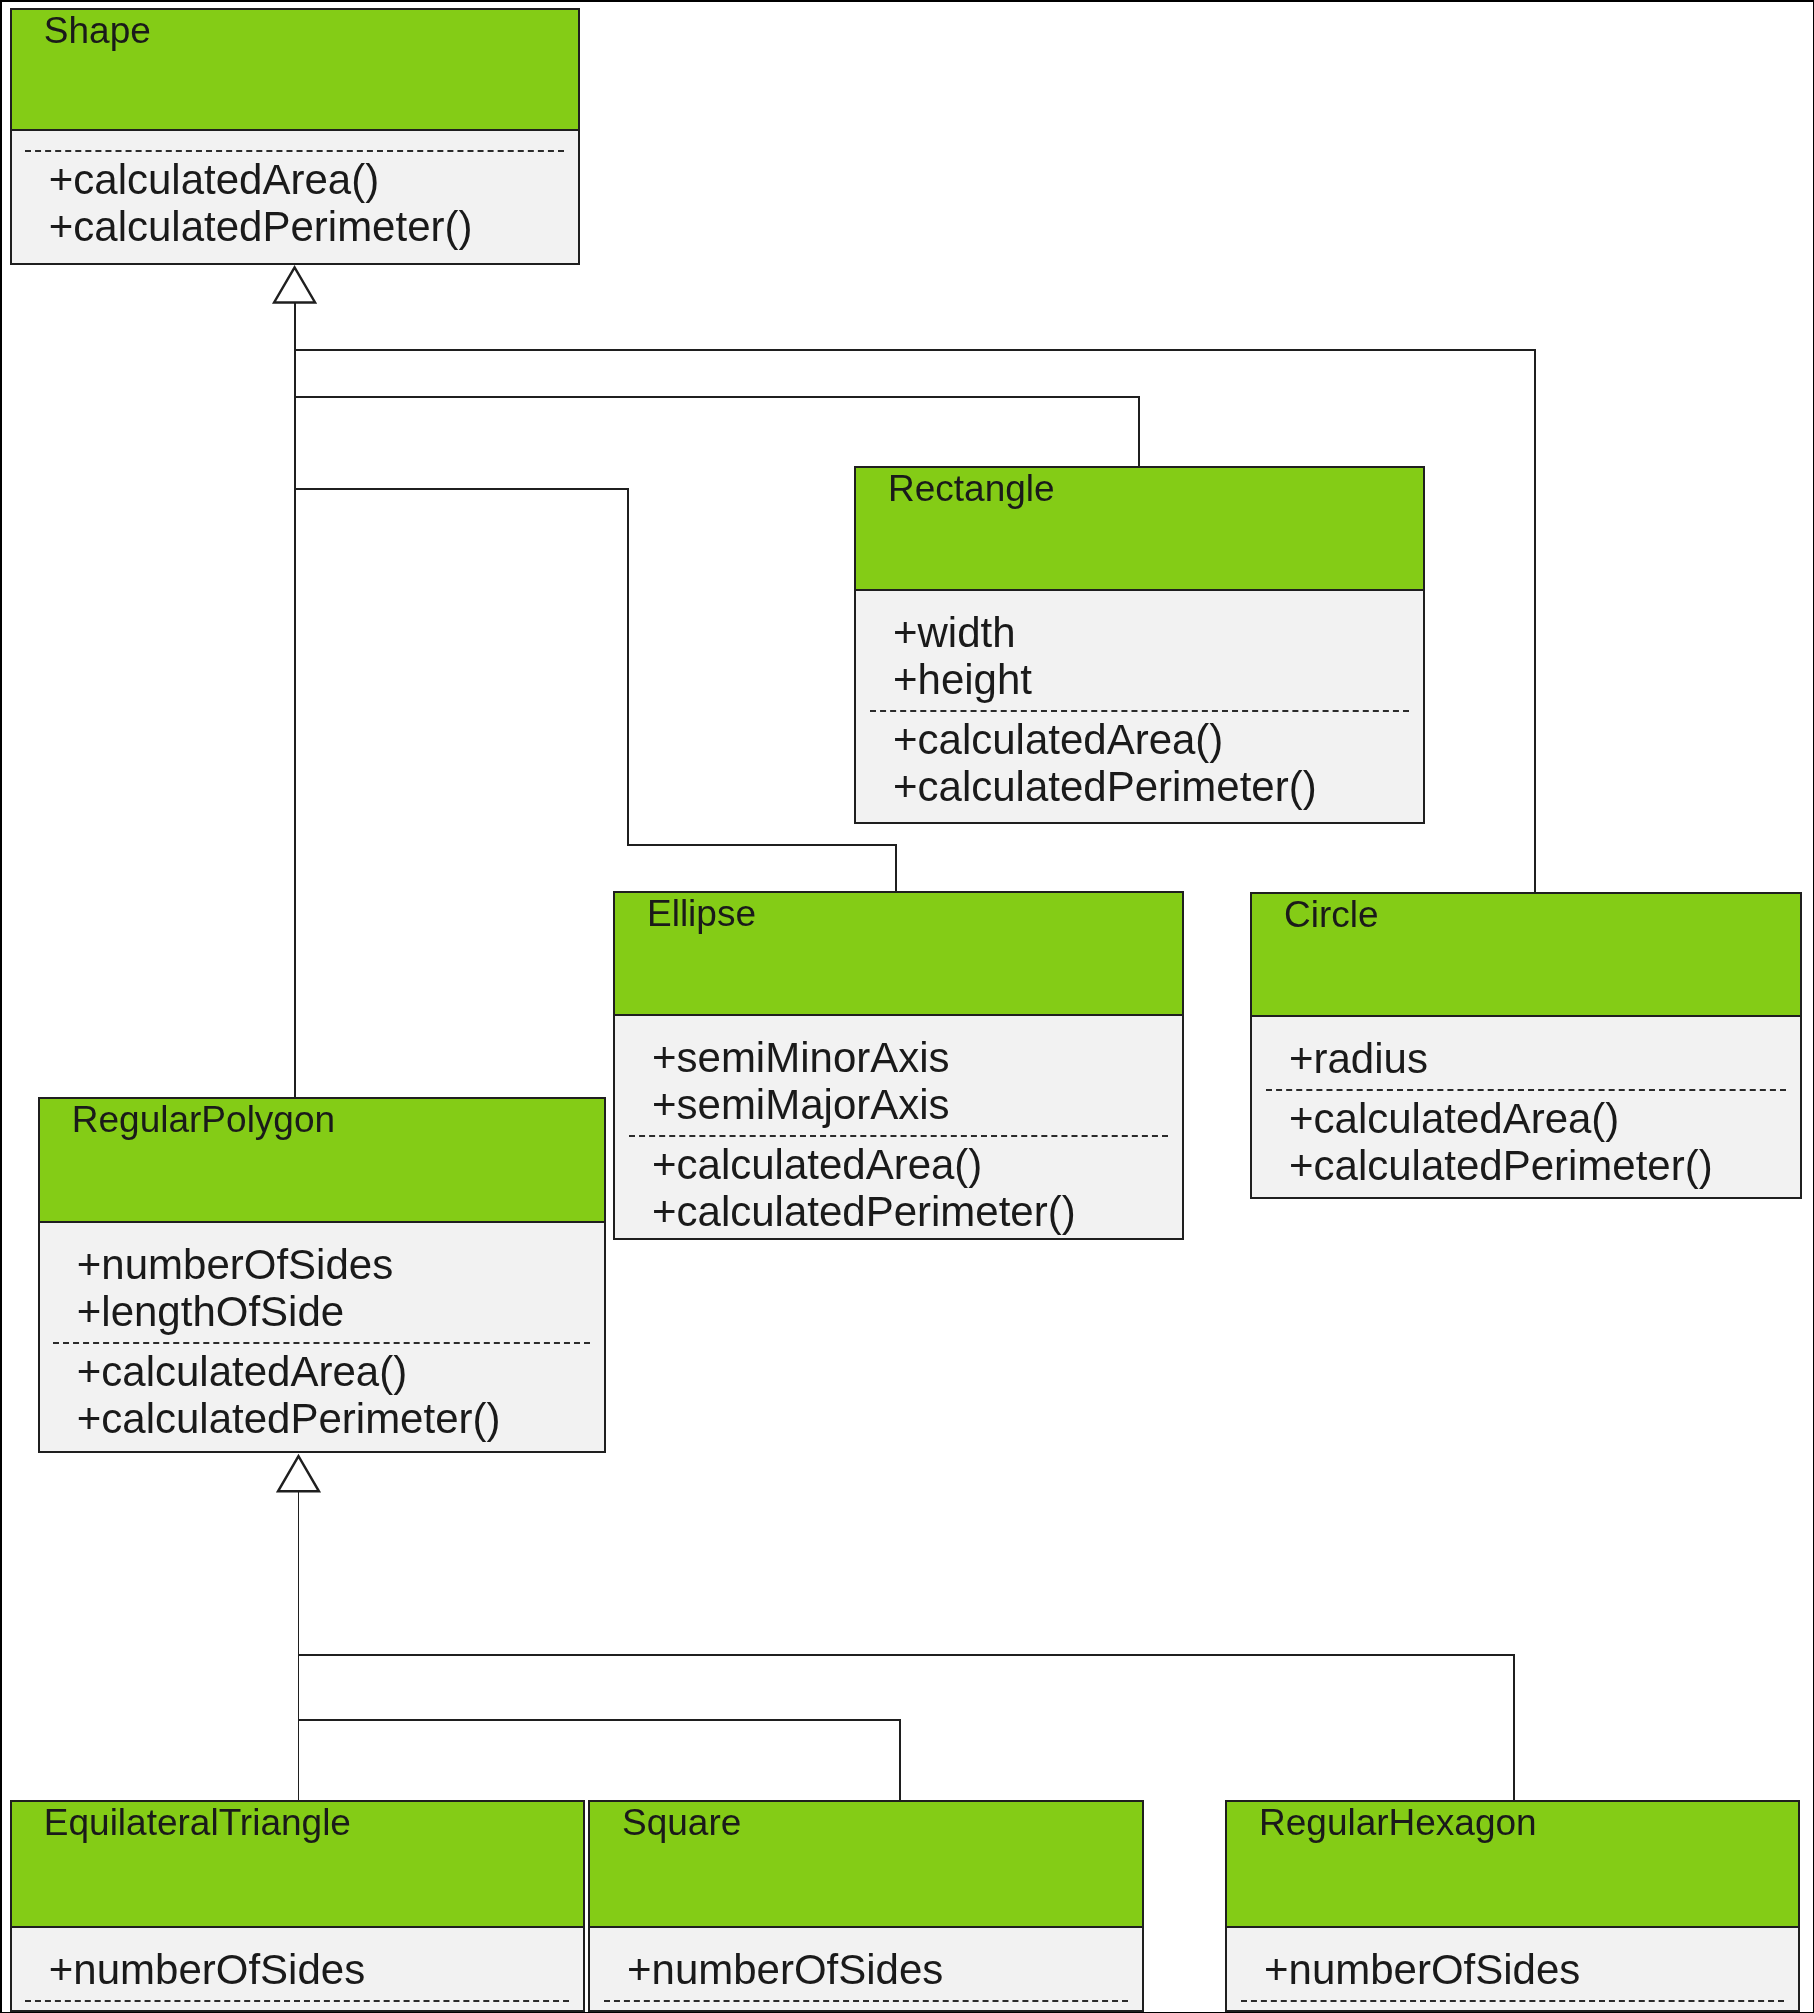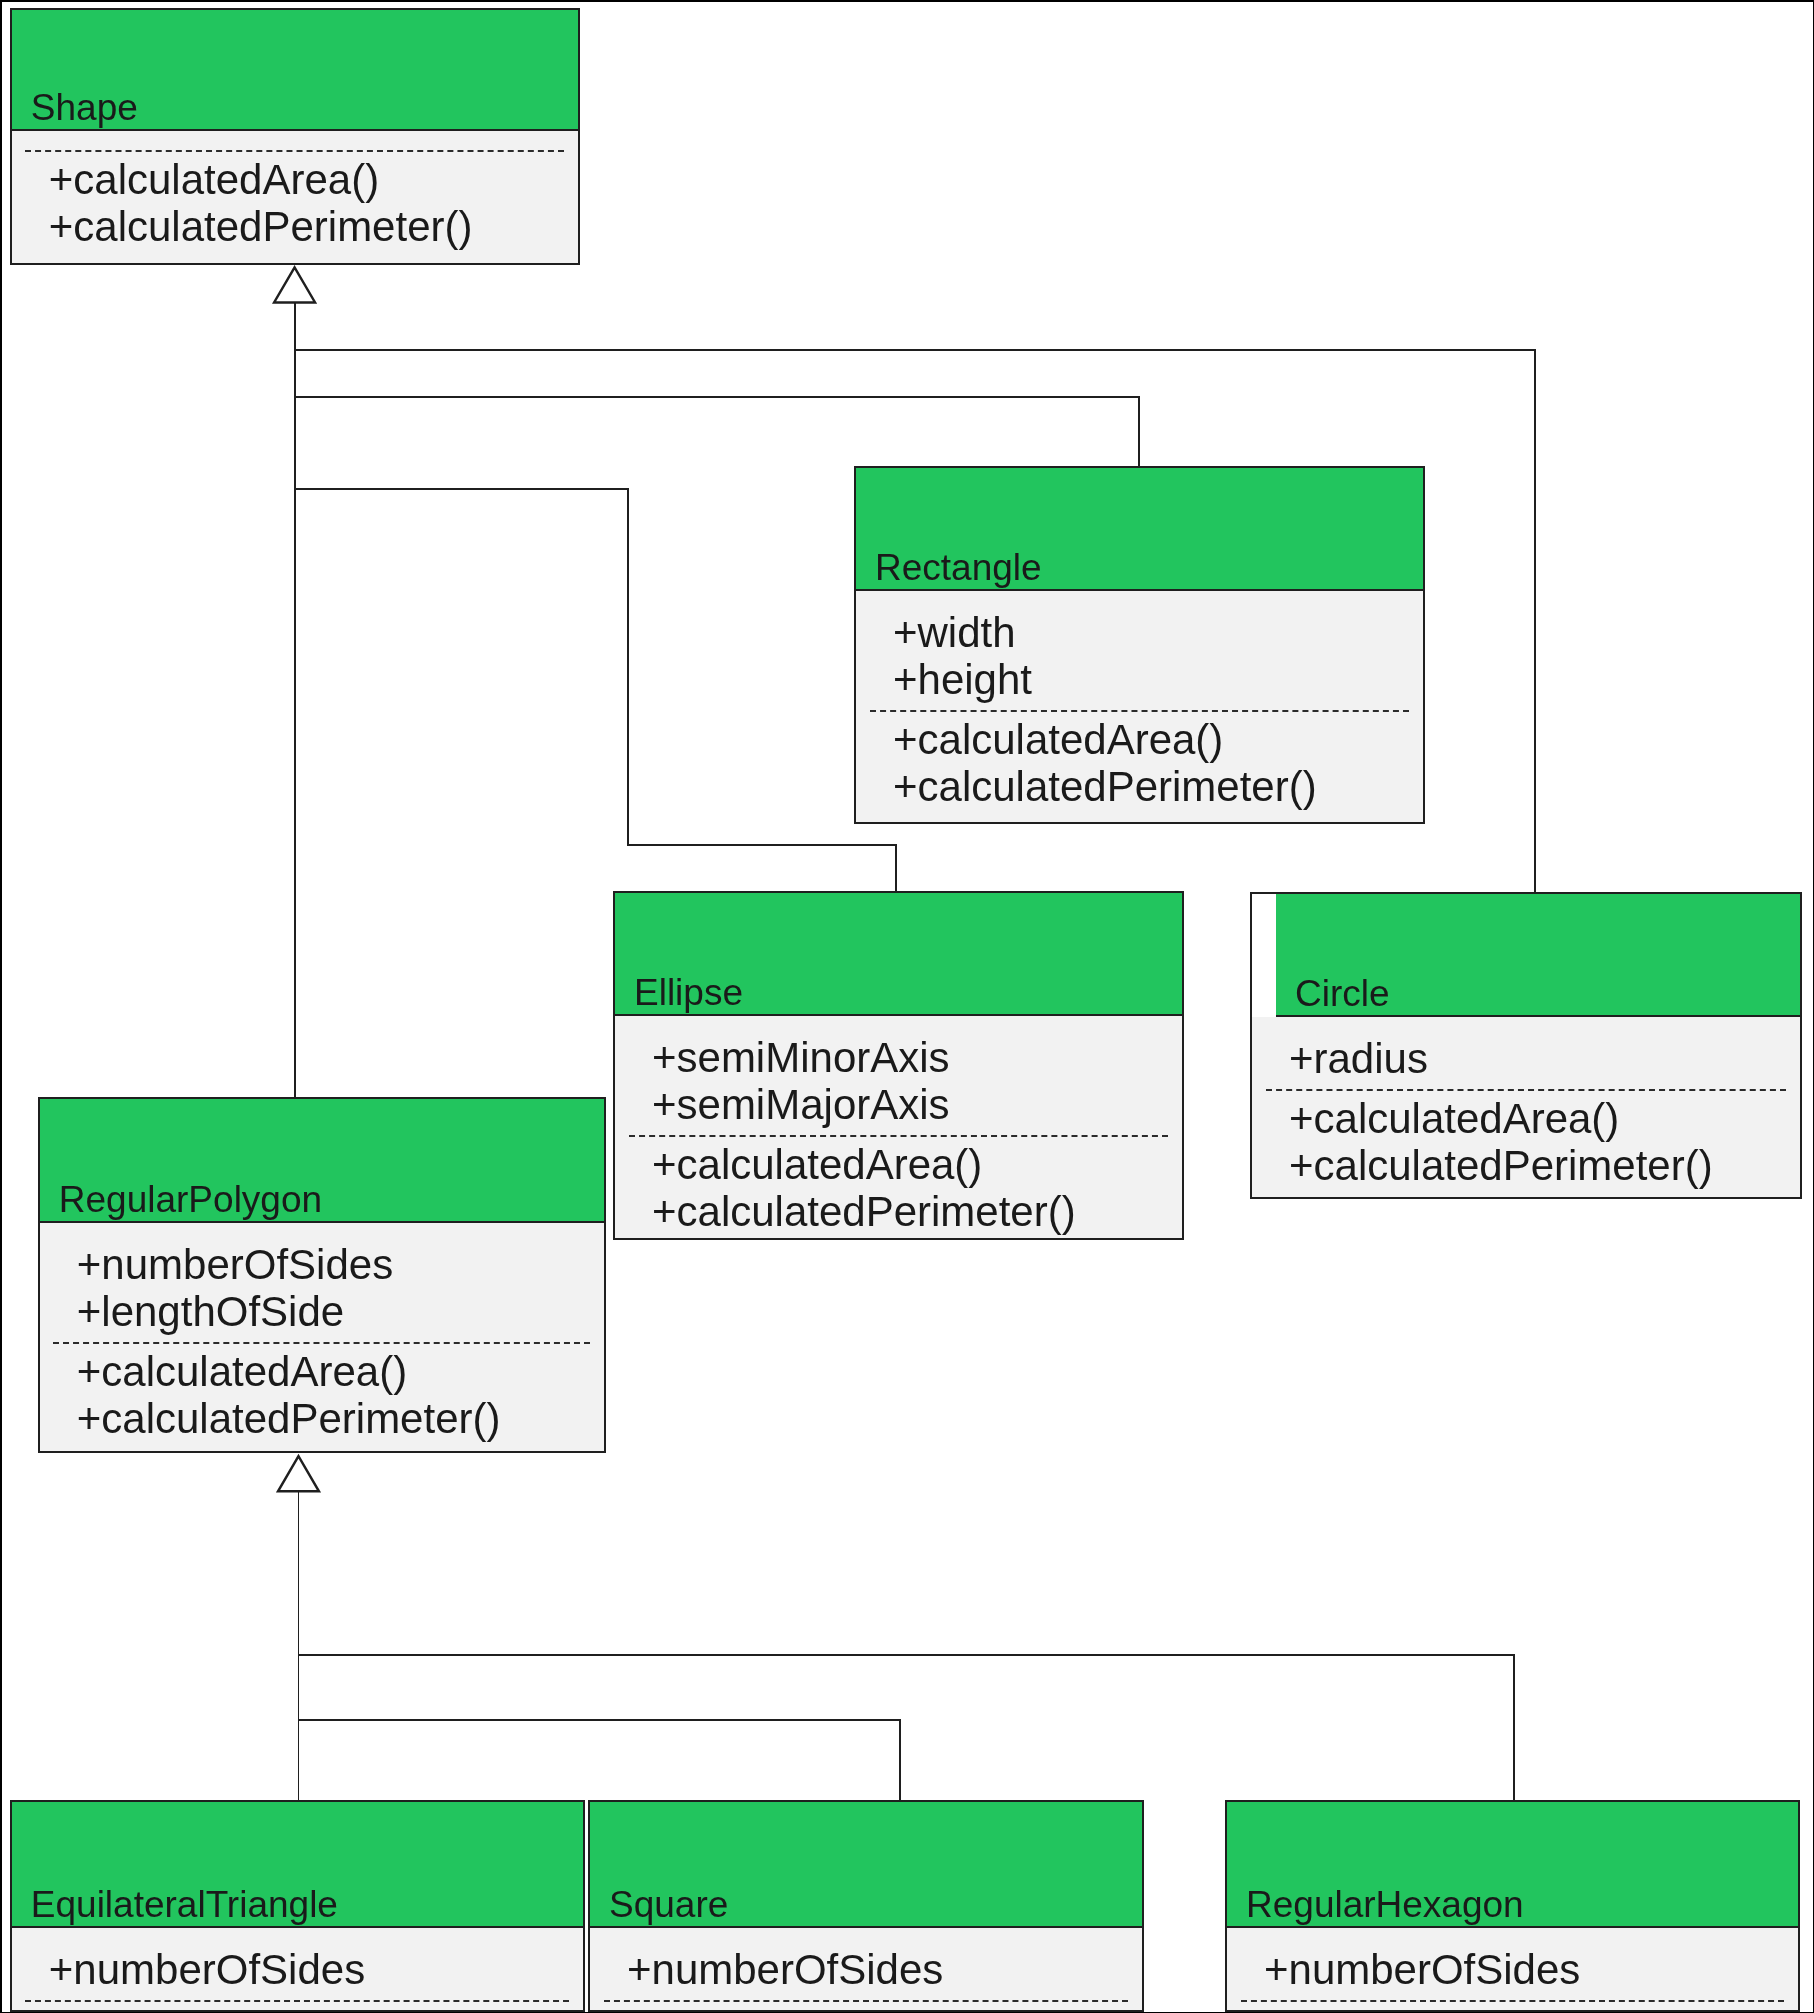--- a/index.html
+++ b/index.html
@@ -8,23 +8,23 @@
     position:relative;width:1815px;height:2014px;
     box-sizing:border-box;border:2px solid #000;background:#fff;
     font-family:"Liberation Sans", sans-serif;color:#1a1a1a;
   }
   .connectors{position:absolute;left:0;top:0;width:1815px;height:2014px;pointer-events:none;}
   .uml-box{
     position:absolute;box-sizing:border-box;border:2.9px solid #1f1f1f;background:#fff;
     display:flex;flex-direction:column;z-index:2;
   }
   .uml-title{
-    box-sizing:border-box;display:flex;align-items:flex-end;
-    padding-left:19px;font-size:37px;letter-spacing:0px;
-    background:#22c55e;border-bottom:2.9px solid #1f1f1f;flex:0 0 auto;
+    box-sizing:border-box;display:flex;align-items:flex-start;
+    padding-left:32px;font-size:37px;letter-spacing:0px;
+    background:#84cc16;border-bottom:2.9px solid #1f1f1f;flex:0 0 auto;
   }
   .uml-members{
     box-sizing:border-box;flex:1 1 auto;background:#f2f2f2;
     padding-top:17.6px;font-size:42px;overflow:hidden;
   }
   .uml-members.no-attrs{padding-top:7.8px;}
   .member-row{height:47px;line-height:47px;padding-left:37px;white-space:nowrap;}
   .dash-sep{border-top:2px dashed #2b2b2b;margin:7.8px 13.7px 3.9px 13.7px;height:0;}
   .no-attrs .dash-sep{margin-top:11.7px;}
 </style>
@@ -80,21 +80,21 @@
     <div class="uml-members">
       <div class="member-row">+semiMinorAxis</div>
       <div class="member-row">+semiMajorAxis</div>
       <div class="dash-sep"></div>
       <div class="member-row">+calculatedArea()</div>
       <div class="member-row">+calculatedPerimeter()</div>
     </div>
   </div>
 
   <div class="uml-box" style="left:1248px;top:890px;width:552px;height:307px;">
-    <div class="uml-title" style="height:123px;margin-left:24px;">
+    <div class="uml-title" style="height:123px;">
       <span>Circle</span>
     </div>
     <div class="uml-members">
       <div class="member-row">+radius</div>
       <div class="dash-sep"></div>
       <div class="member-row">+calculatedArea()</div>
       <div class="member-row">+calculatedPerimeter()</div>
     </div>
   </div>
 

